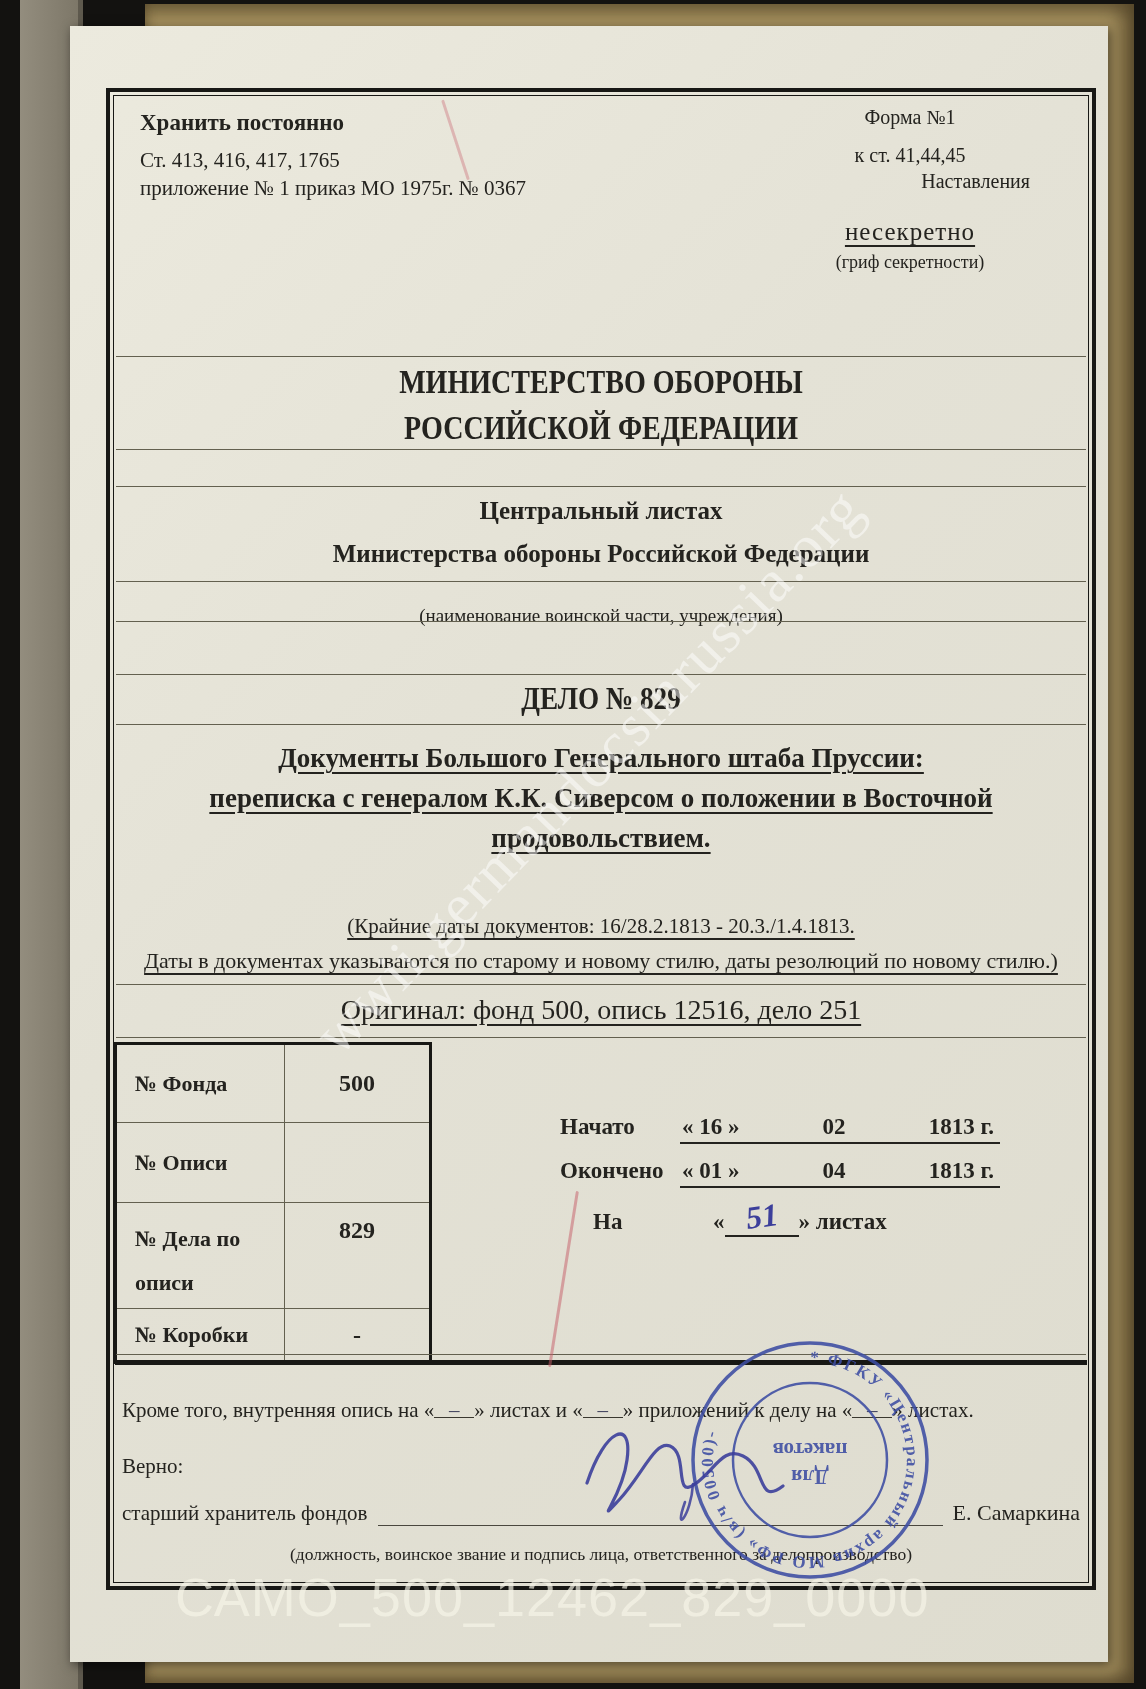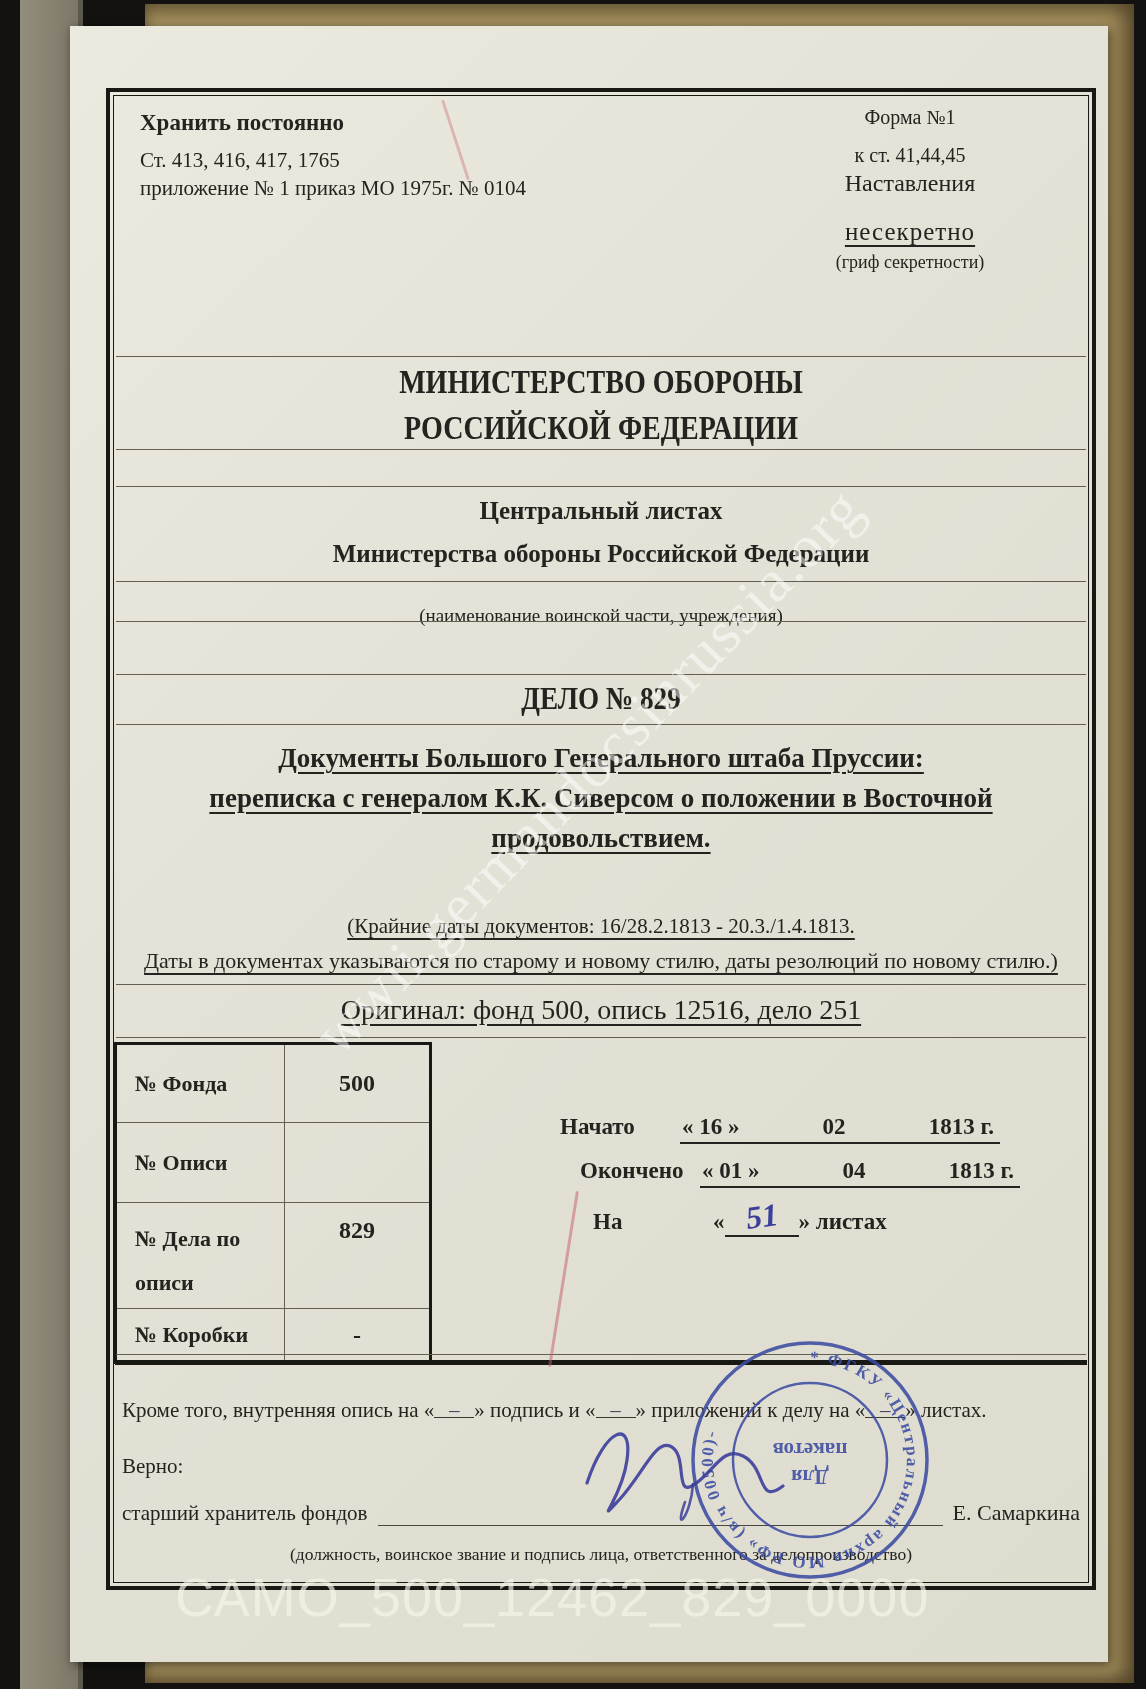--- a/index.html
+++ b/index.html
@@ -50,25 +50,25 @@
   <div class="spine"></div>
   <div class="spine-edge"></div>
 
   <div class="page">
 
     <div class="frame">
       <div class="frame-inner"></div>
 
       <div class="t b" style="left:30px;top:18px;font-size:23px;">Хранить  постоянно</div>
       <div class="t" style="left:30px;top:56px;font-size:21px;">Ст. 413, 416, 417, 1765</div>
-      <div class="t" style="left:30px;top:84px;font-size:21px;">приложение № 1 приказ МО 1975г.  № 0104</div>
+      <div class="t" style="left:30px;top:84px;font-size:21px;">приложение № 1 приказ МО 1975г.  № 0367</div>
 
       <div class="t" style="left:680px;top:14px;width:240px;text-align:center;font-size:20px;">Форма №1</div>
       <div class="t" style="left:680px;top:52px;width:240px;text-align:center;font-size:20px;">к ст. 41,44,45</div>
-      <div class="t" style="left:680px;top:78px;width:240px;text-align:center;font-size:24px;">Наставления</div>
+      <div class="t" style="left:680px;top:78px;width:240px;text-align:right;font-size:20px;">Наставления</div>
       <div class="t u" style="left:680px;top:126px;width:240px;text-align:center;font-size:25px;letter-spacing:1px;">несекретно</div>
       <div class="t" style="left:680px;top:160px;width:240px;text-align:center;font-size:18px;">(гриф секретности)</div>
 
       <div class="rule" style="top:264px;"></div>
 
       <div class="t center b narrow" style="top:272px;font-size:33px;">МИНИСТЕРСТВО ОБОРОНЫ</div>
       <div class="t center b narrow" style="top:318px;font-size:33px;">РОССИЙСКОЙ ФЕДЕРАЦИИ</div>
 
       <div class="rule" style="top:357px;"></div>
       <div class="rule" style="top:394px;"></div>
@@ -117,42 +117,42 @@
       </div>
 
       <div class="date-row" style="top:1022px;">
         <span class="date-label">Начато</span>
         <span class="date-fill">
           <span>«  16  »</span>
           <span>02</span>
           <span>1813 г.</span>
         </span>
       </div>
-      <div class="date-row" style="top:1066px;margin-left:20px;">
+      <div class="date-row" style="top:1066px;">
         <span class="date-label">Окончено</span>
         <span class="date-fill">
           <span>«  01  »</span>
           <span>04</span>
           <span>1813 г.</span>
         </span>
       </div>
       <div class="date-row" style="top:1108px;margin-left:33px;">
         <span class="date-label">На</span>
         <span>«</span>
         <span style="display:inline-block;width:74px;border-bottom:2px solid #24231f;text-align:center;position:relative;top:-2px;">
           <span style="font-size:32px;color:#3c3f9b;font-style:italic;display:inline-block;transform:rotate(-8deg);font-weight:bold;">51</span>
         </span>
         <span>» листах</span>
       </div>
 
       <div class="rule" style="top:1262px;"></div>
       <div class="rule-thick" style="top:1268px;"></div>
 
       <div class="t" style="left:12px;top:1306px;font-size:21px;">
-        <span>Кроме того, внутренняя опись на «</span><span class="blank"><span class="hand">–</span></span><span>» подпись и «</span><span class="blank"><span class="hand">–</span></span><span>» приложений к делу на «</span><span class="blank"><span class="hand">–</span></span><span>» листах.</span>
+        <span>Кроме того, внутренняя опись на «</span><span class="blank"><span class="hand">–</span></span><span>» листах и «</span><span class="blank"><span class="hand">–</span></span><span>» приложений к делу на «</span><span class="blank"><span class="hand">–</span></span><span>» листах.</span>
       </div>
 
       <div class="t" style="left:12px;top:1362px;font-size:21px;">Верно:</div>
 
       <div class="sig-row" style="top:1408px;">
         <span>старший хранитель фондов</span>
         <span class="sig-fill"></span>
         <span style="font-size:22px;">Е. Самаркина</span>
       </div>
 

